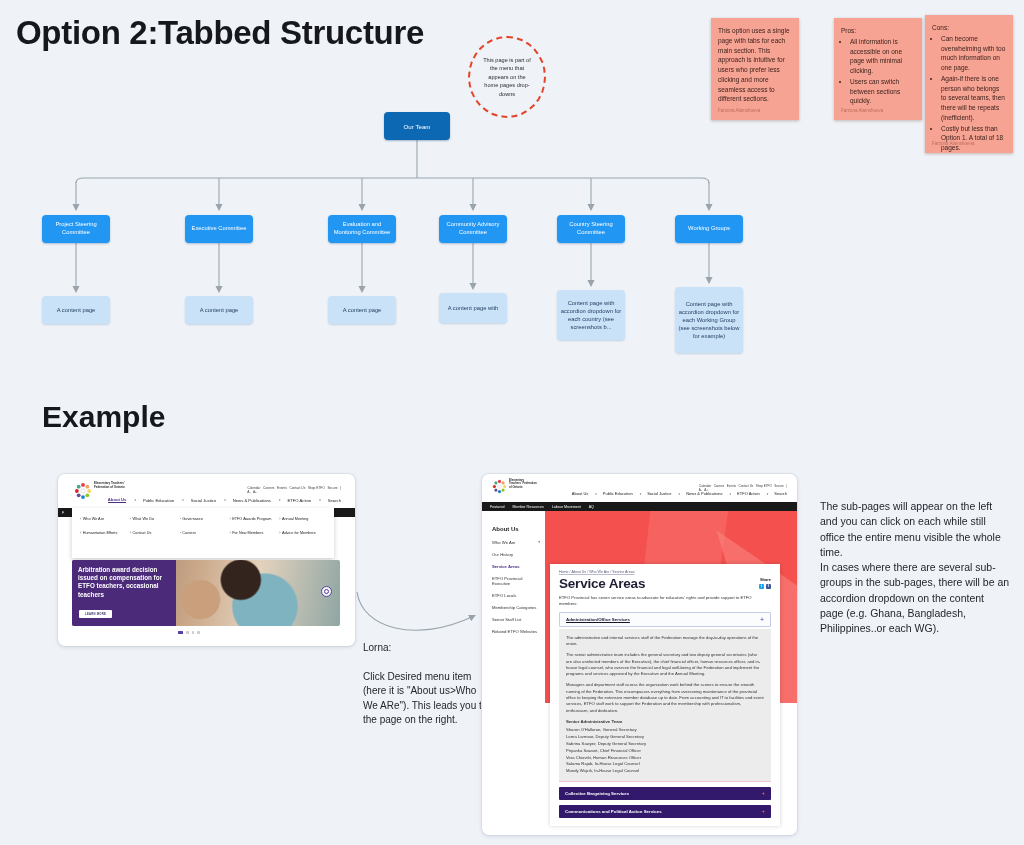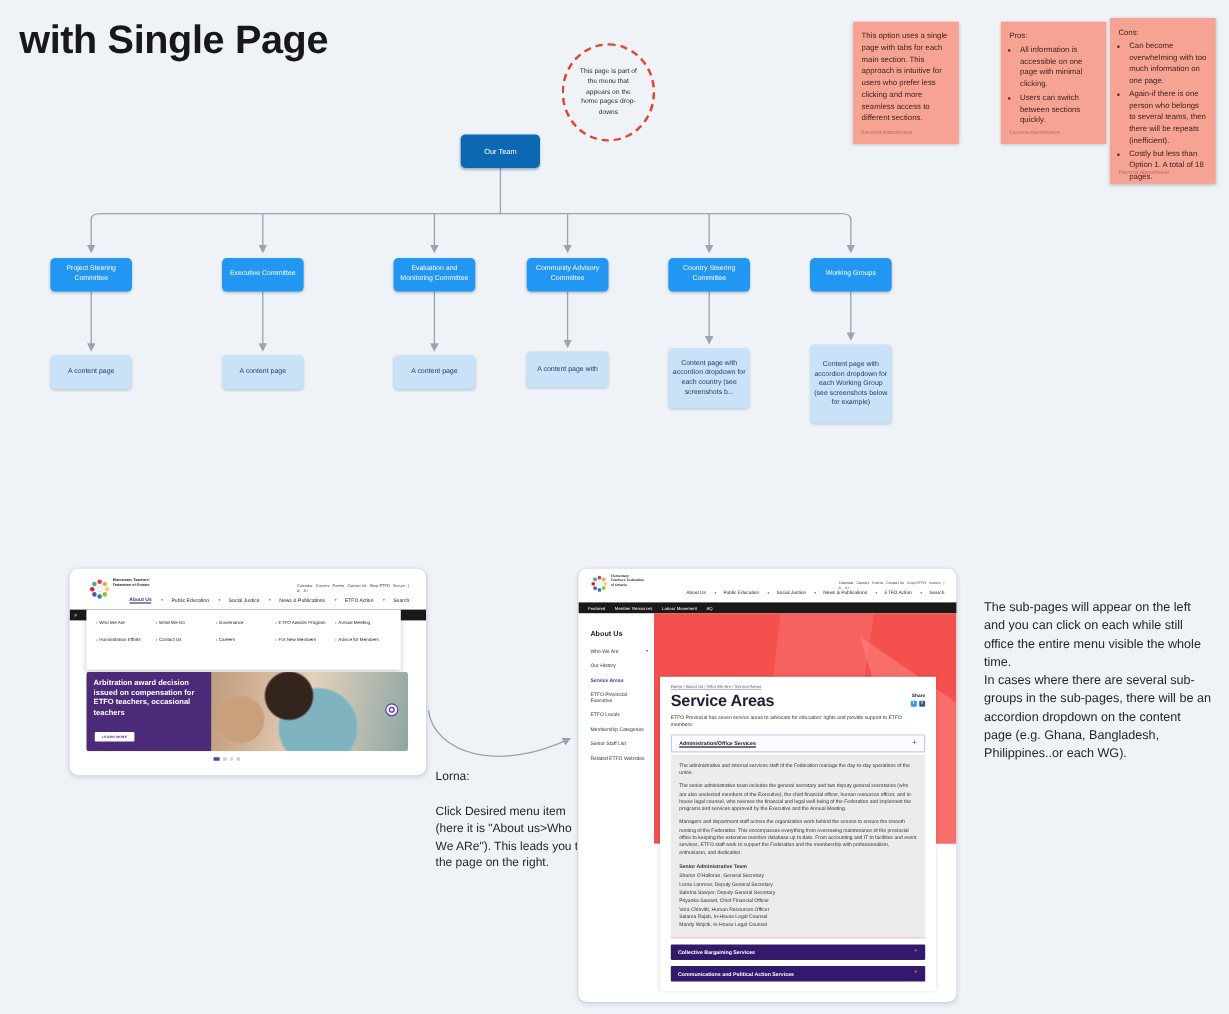--- a/index.html
+++ b/index.html
@@ -95,21 +95,21 @@
   .purple-bar .plus{font-size:6px;color:#ff5f7e;line-height:.8;}
   
   .free-note{position:absolute;font-size:10px;line-height:1.45;color:#23272d;white-space:pre-line;}
 </style>
 </head>
 <body>
 
 <div id="canvas">
 
   <div class="board-title">
-    <span>with Single Page</span>
+    <span>Option 2:Tabbed Structure</span>
   </div>
 
   <div class="circle-note">
     <div>This page is part of the menu that appears on the home pages drop-downs</div>
   </div>
 
   <div class="sticky" style="left:711px;top:18px;height:102px;">
     <div>This option uses a single page with tabs for each main section. This approach is intuitive for users who prefer less clicking and more seamless access to different sections.</div>
     <div class="author">Farzona Alamshoeva</div>
   </div>
@@ -165,20 +165,21 @@
   <div class="node node-child" style="left:557px;top:215px;width:68px;height:28px;">Country Steering Committee</div>
   <div class="node node-child" style="left:675px;top:215px;width:68px;height:28px;">Working Groups</div>
 
   <div class="node node-content" style="left:42px;top:296px;width:68px;height:28px;">A content page</div>
   <div class="node node-content" style="left:185px;top:296px;width:68px;height:28px;">A content page</div>
   <div class="node node-content" style="left:328px;top:296px;width:68px;height:28px;">A content page</div>
   <div class="node node-content" style="left:439px;top:293px;width:68px;height:30px;">A content page with</div>
   <div class="node node-content" style="left:557px;top:290px;width:68px;height:50px;">Content page with accordion dropdown for each country (see screenshots b...</div>
   <div class="node node-content" style="left:675px;top:287px;width:68px;height:66px;">Content page with accordion dropdown for each Working Group (see screenshots below for example)</div>
 
+  <div class="example-title">Example</div>
 
   <div class="browser-card" style="left:58px;top:474px;width:297px;height:172px;">
     <div class="logo-wrap" style="left:16px;top:8px;">
       <svg width="18" height="18" viewBox="0 0 20 20">
         <circle cx="10" cy="3.2" r="2.1" fill="#e63946"></circle>
           <circle cx="14.8" cy="5.2" r="2.1" fill="#f4a261"></circle>
         <circle cx="16.8" cy="10" r="2.1" fill="#ffd166"></circle>
           <circle cx="14.8" cy="14.8" r="2.1" fill="#8ac926"></circle>
         <circle cx="10" cy="16.8" r="2.1" fill="#1982c4"></circle>
           <circle cx="5.2" cy="14.8" r="2.1" fill="#6a4c93"></circle>

